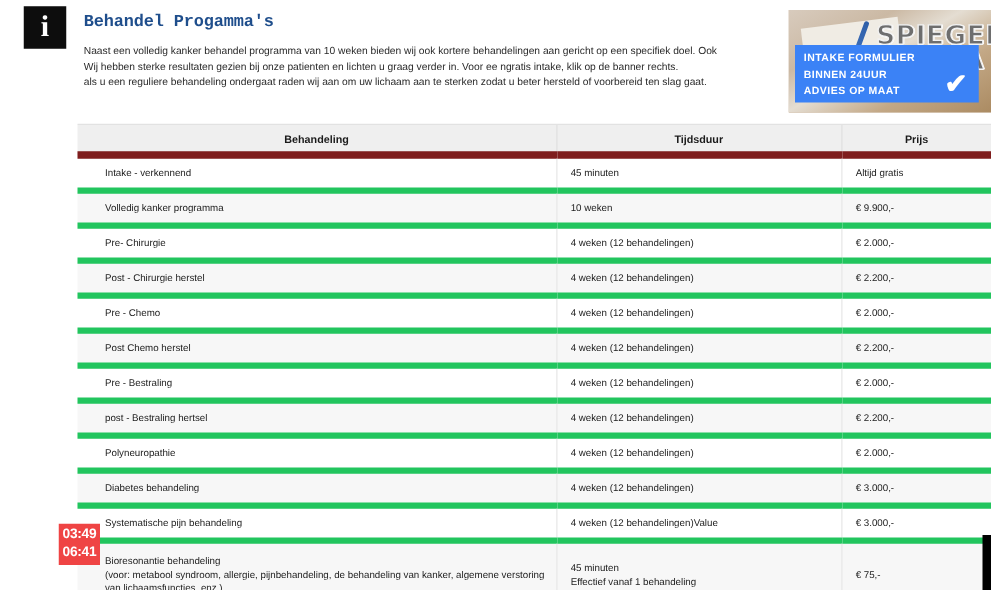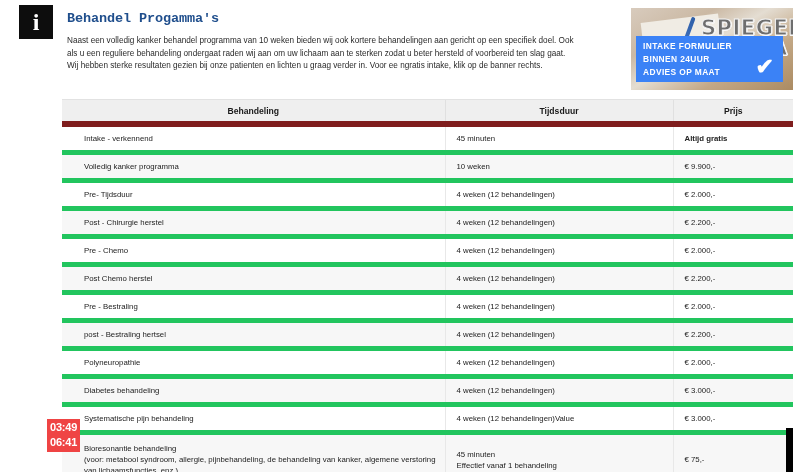--- a/index.html
+++ b/index.html
@@ -170,21 +170,21 @@
     border-bottom: 5px solid #22c55e;
     vertical-align: middle;
     line-height: 11px;
   }
   table.prijslijst td.dur { padding-left: 11px; }
   table.prijslijst td.price { padding-left: 11px; }
   table.prijslijst td:last-child { border-right: none; }
   table.prijslijst tbody tr { height: 21.6px; }
   table.prijslijst tbody tr:nth-child(odd)  { background: #ffffff; }
   table.prijslijst tbody tr:nth-child(even) { background: #f7f7f7; }
-  table.prijslijst td.bold { font-weight: bold; }
+  table.prijslijst td.bold { font-weight: normal; }
   table.prijslijst tr.tall td { padding-top: 8px; padding-bottom: 8px; }
   .sub { display: block; }
 
   
   .timecode {
     position: absolute;
     left: 47px; top: 419px;
     background: #ef4444;
     color: #ffffff;
     font-family: "Liberation Sans", sans-serif;
@@ -212,22 +212,22 @@
   <div class="header">
 
     <div class="info-icon">
       <span class="glyph">i</span>
     </div>
 
     <div class="title">Behandel Progamma's</div>
 
     <div class="intro">
       <p>Naast een volledig kanker behandel programma van 10 weken bieden wij ook kortere behandelingen aan gericht op een specifiek doel. Ook</p>
+      <p>Wij hebben sterke resultaten gezien bij onze patienten en lichten u graag verder in. Voor ee ngratis intake, klik op de banner rechts.</p>
       <p>als u een reguliere behandeling ondergaat raden wij aan om uw lichaam aan te sterken zodat u beter hersteld of voorbereid ten slag gaat.</p>
-      <p>Wij hebben sterke resultaten gezien bij onze patienten en lichten u graag verder in. Voor ee ngratis intake, klik op de banner rechts.</p>
     </div>
 
     <div class="banner">
       <div class="banner-photo"></div>
       <div class="banner-wordmark">
         <span class="w1">SPIEGEL</span>
         <span class="w2">MAGA</span>
       </div>
       <div class="banner-green">
         <div class="line">INTAKE FORMULIER</div>
@@ -257,21 +257,21 @@
             <td>Intake - verkennend</td>
             <td class="dur">45 minuten</td>
             <td class="price bold">Altijd gratis</td>
           </tr>
           <tr>
             <td>Volledig kanker programma</td>
             <td class="dur">10 weken</td>
             <td class="price">€ 9.900,-</td>
           </tr>
           <tr>
-            <td>Pre- Tijdsduur</td>
+            <td>Pre- Chirurgie</td>
             <td class="dur">4 weken (12 behandelingen)</td>
             <td class="price">€ 2.000,-</td>
           </tr>
           <tr>
             <td>Post - Chirurgie herstel</td>
             <td class="dur">4 weken (12 behandelingen)</td>
             <td class="price">€ 2.200,-</td>
           </tr>
           <tr>
             <td>Pre - Chemo</td>

